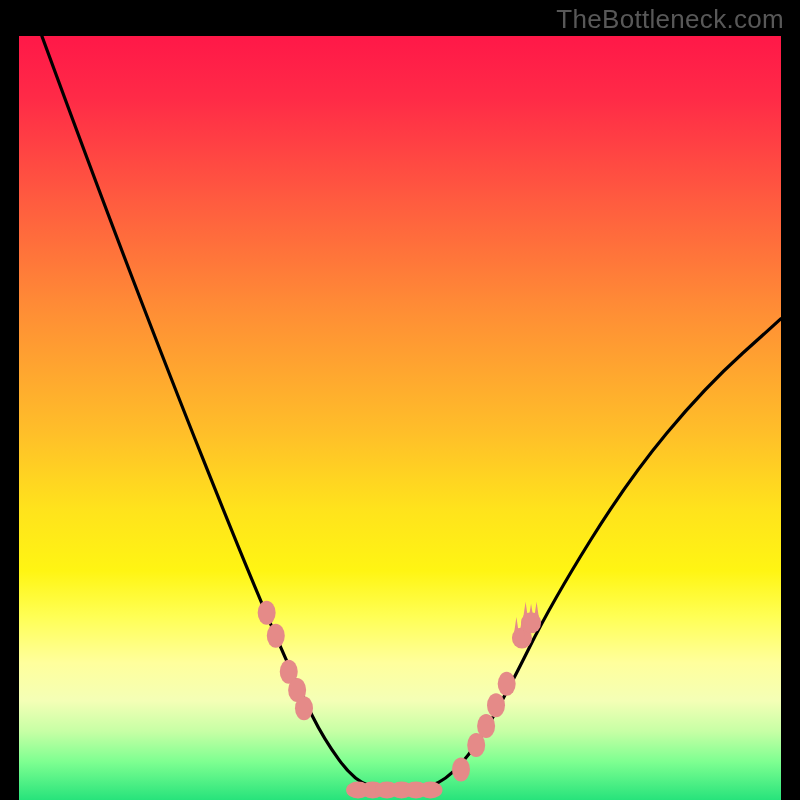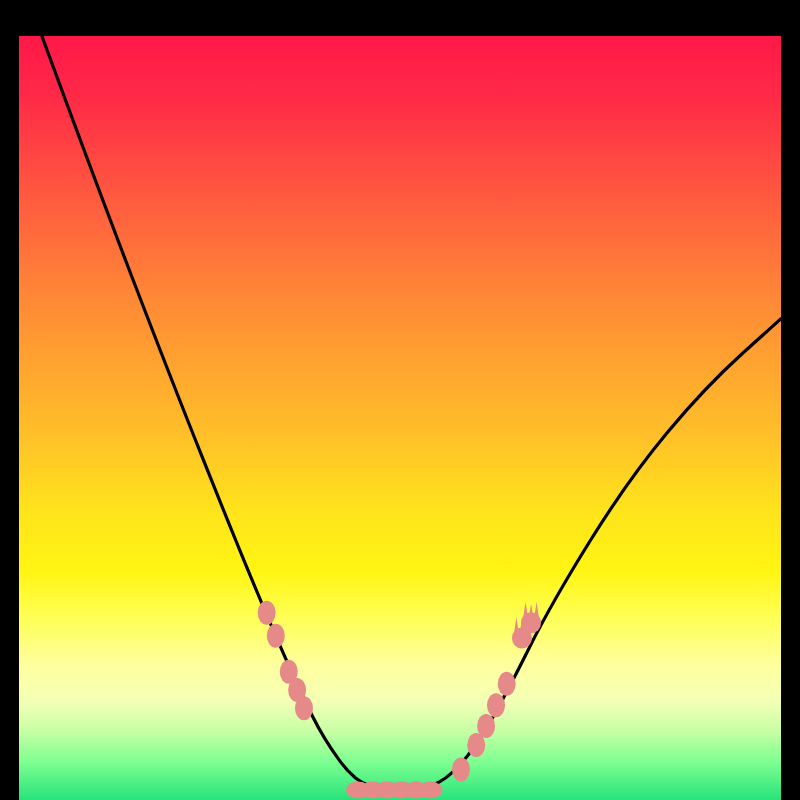--- a/index.html
+++ b/index.html
@@ -60,20 +60,21 @@
     color: #585858;
     font-size: 26px;
     letter-spacing: 0.3px;
     font-weight: 400;
   }
 </style>
 </head>
 <body>
 
 <div class="frame">
+  <div class="attribution">TheBottleneck.com</div>
 
   <div class="plot-wrap">
     <div class="gradient-bg"></div>
 
     <svg class="curve" viewBox="0 0 762 764" preserveAspectRatio="none">
       <path id="main-curve" fill="none" stroke="#000" stroke-width="3.2" stroke-linecap="round" d="M 22.86,0 Q 76.2,145.15999999999997 114.30000000000001,244.47999999999996 Q 152.4,343.79999999999995 182.88,420.2 Q 213.36,496.6 232.41000000000003,542.44 Q 251.46,588.28 266.7,622.66 Q 281.94,657.04 293.37,679.96 Q 304.8,702.88 320.04,723.89 Q 335.28000000000003,744.9 350.52,749.866 Q 365.76,754.832 381,754.832 Q 396.24,754.832 411.48,749.866 Q 426.72,744.9 441.96000000000004,727.71 Q 457.2,710.52 472.44,683.78 Q 487.68,657.04 510.53999999999996,611.2 Q 533.4,565.36 571.5,504.24 Q 609.6,443.12 647.7,397.28 Q 685.8000000000001,351.44 723.9000000000001,317.06 T 762,282.68"></path>
       <g id="markers-left">
           <ellipse cx="247.65" cy="576.8199999999999" rx="9" ry="12" fill="#e58a88"></ellipse>
           <ellipse cx="256.79400000000004" cy="599.74" rx="9" ry="12" fill="#e58a88"></ellipse>
           <ellipse cx="269.748" cy="635.648" rx="9" ry="12" fill="#e58a88"></ellipse>

